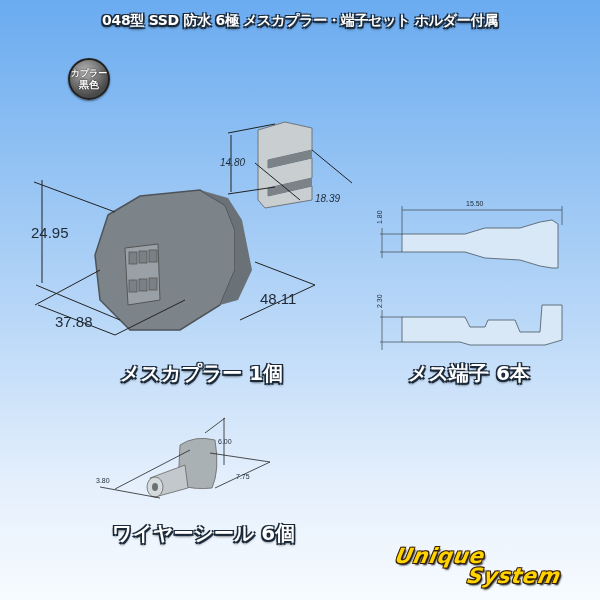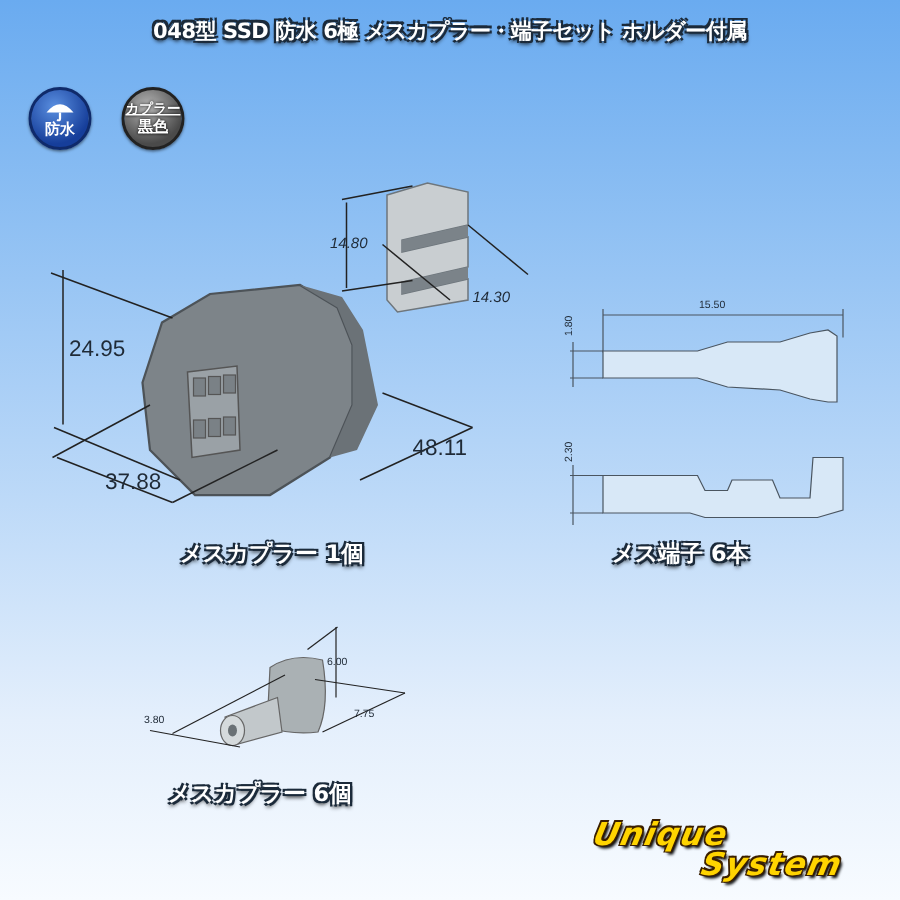--- a/index.html
+++ b/index.html
@@ -7,50 +7,43 @@
   .canvas{position:relative;width:600px;height:600px;
     background:linear-gradient(to bottom,#6aabf0 0%,#8fc0f3 25%,#bcd9f8 55%,#e4effc 80%,#f7fbff 100%);}
   .title{position:absolute;left:0;top:12px;width:600px;text-align:center;
     font-weight:bold;font-size:14px;color:#fff;letter-spacing:-0.3px;
     text-shadow:-1.5px -1.5px 0 #1b2a3a,1.5px -1.5px 0 #1b2a3a,-1.5px 1.5px 0 #1b2a3a,1.5px 1.5px 0 #1b2a3a,0 2px 3px #000;}
   .badge{position:absolute;top:58px;width:38px;height:38px;border-radius:50%;
     display:flex;flex-direction:column;align-items:center;justify-content:center;
     color:#fff;font-weight:bold;font-size:10px;line-height:11px;text-align:center;
     box-shadow:0 1px 2px rgba(0,0,0,.5);}
   .b1{left:19px;background:radial-gradient(circle at 40% 30%,#5a8fe0,#163e9a 70%);border:2px solid #0f2a6a;}
-  .b2{left:81px;background:radial-gradient(circle at 40% 30%,#b5b5b5,#4a4a4a 70%);border:2px solid #222;text-decoration:underline;}
+  .b2{left:68px;background:radial-gradient(circle at 40% 30%,#b5b5b5,#4a4a4a 70%);border:2px solid #222;}
   .b3{left:130px;background:radial-gradient(circle at 40% 30%,#ffd99a,#d08a22 70%);border:2px solid #8a5a10;font-size:8px;}
   .b2 span{text-shadow:0 0 2px #000;}
-  .label{position:absolute;font-weight:bold;font-size:15px;color:#fff;white-space:nowrap;
+  .label{position:absolute;font-weight:bold;font-size:20px;color:#fff;white-space:nowrap;
     text-shadow:-1.5px -1.5px 0 #1b2a3a,1.5px -1.5px 0 #1b2a3a,-1.5px 1.5px 0 #1b2a3a,1.5px 1.5px 0 #1b2a3a,0 2px 3px #000;}
   .dim{position:absolute;font-family:"Liberation Sans",sans-serif;color:#1f2a36;white-space:nowrap;}
-  .dim.big{font-size:15px;margin-left:15px;}
+  .dim.big{font-size:15px;}
   .dim.sm{font-size:10px;font-style:italic;}
   .dim.xs{font-size:7px;}
   .dim.rot{transform:rotate(-90deg);transform-origin:left top;}
   svg{position:absolute;left:0;top:0;}
   .logo{position:absolute;font-family:"DejaVu Sans",sans-serif;font-weight:bold;font-style:italic;
     font-size:21px;letter-spacing:1px;color:#ffd400;
     text-shadow:-1px -1px 0 #3a1f00,1px -1px 0 #3a1f00,-1px 1px 0 #3a1f00,1px 1px 0 #3a1f00,2px 2px 2px #000;
     transform:skewX(-12deg);}
 </style>
 </head>
 <body>
 
 <div class="canvas">
 
   <div class="title">048型 SSD 防水 6極 メスカプラー・端子セット ホルダー付属</div>
 
-  <div class="badge b1">
-    <svg width="20" height="14" viewBox="0 0 20 14" style="position:static">
-      <path d="M1 8 Q10 -3 19 8 Z" fill="#fff"></path>
-      <path d="M10 8 L10 12 Q10 14 8 13" stroke="#fff" stroke-width="1.5" fill="none"></path>
-    </svg>
-    <span>防水</span>
-  </div>
   <div class="badge b2">
     <span style="font-size:9px">カプラー</span>
     <span>黒色</span>
   </div>
 
   <svg width="600" height="600">
 
     <g>
       <path d="M258 130 L285 122 L312 128 L312 150 L268 160 L268 168 L312 158 L312 178 L268 188 L268 196 L312 186 L312 200 L265 208 L258 200 Z" fill="#c9ced1" stroke="#6e767c" stroke-width="1"></path>
       <path d="M268 160 L312 150 L312 158 L268 168 Z" fill="#7b8389"></path>
@@ -109,32 +102,32 @@
       <line x1="205" y1="433" x2="225" y2="418" stroke="#222" stroke-width=".8"></line>
       <line x1="224" y1="418" x2="224" y2="465" stroke="#222" stroke-width=".8"></line>
       <line x1="210" y1="453" x2="270" y2="462" stroke="#222" stroke-width=".8"></line>
       <line x1="215" y1="488" x2="270" y2="462" stroke="#222" stroke-width=".8"></line>
       <line x1="115" y1="489" x2="190" y2="450" stroke="#222" stroke-width=".8"></line>
       <line x1="100" y1="487" x2="160" y2="498" stroke="#222" stroke-width=".8"></line>
     </g>
   </svg>
 
   <div class="dim sm" style="left:220px;top:157px">14.80</div>
-  <div class="dim sm" style="left:315px;top:193px">14.30</div>
+  <div class="dim sm" style="left:315px;top:193px">18.39</div>
   <div class="dim big" style="left:31px;top:224px">24.95</div>
   <div class="dim big" style="left:55px;top:313px">37.88</div>
   <div class="dim big" style="left:260px;top:290px">48.11</div>
   <div class="dim xs" style="left:466px;top:200px">15.50</div>
   <div class="dim xs rot" style="left:376px;top:224px">1.80</div>
   <div class="dim xs rot" style="left:376px;top:308px">2.30</div>
   <div class="dim xs" style="left:218px;top:438px">6.00</div>
   <div class="dim xs" style="left:236px;top:473px">7.75</div>
   <div class="dim xs" style="left:96px;top:477px">3.80</div>
 
   <div class="label" style="left:120px;top:360px">メスカプラー 1個</div>
   <div class="label" style="left:408px;top:360px">メス端子 6本</div>
-  <div class="label" style="left:112px;top:520px">メスカプラー 6個</div>
+  <div class="label" style="left:112px;top:520px">ワイヤーシール 6個</div>
 
   <div>
     <div class="logo" style="left:396px;top:544px">Unique</div>
     <div class="logo" style="left:468px;top:564px">System</div>
   </div>
 </div>
 
 </body></html>

